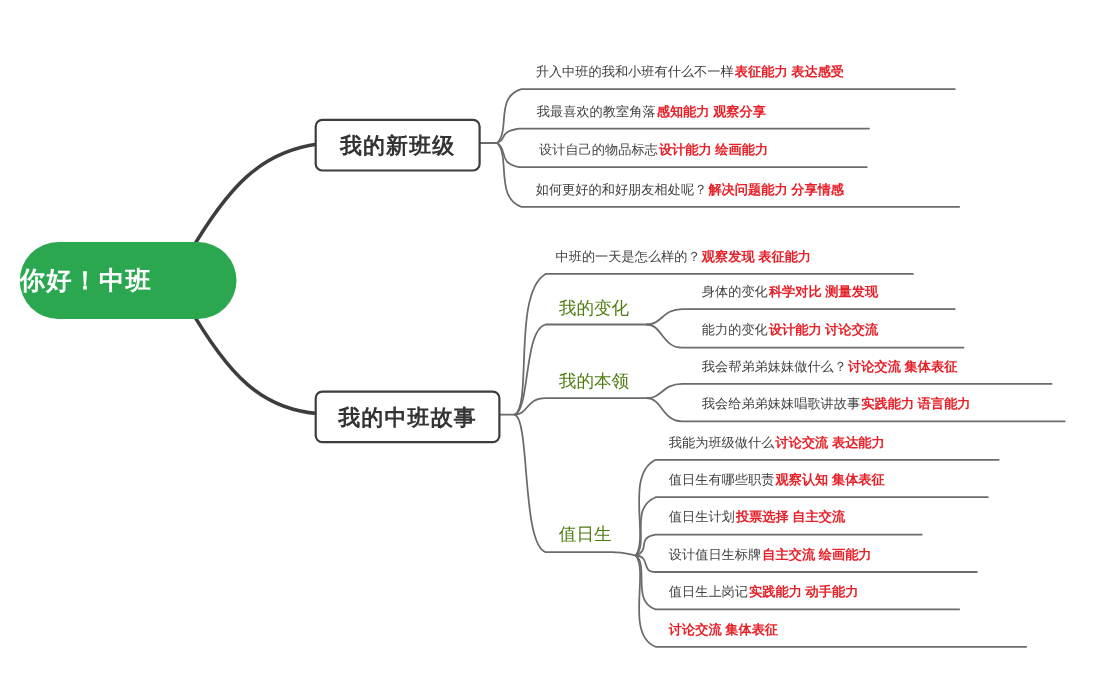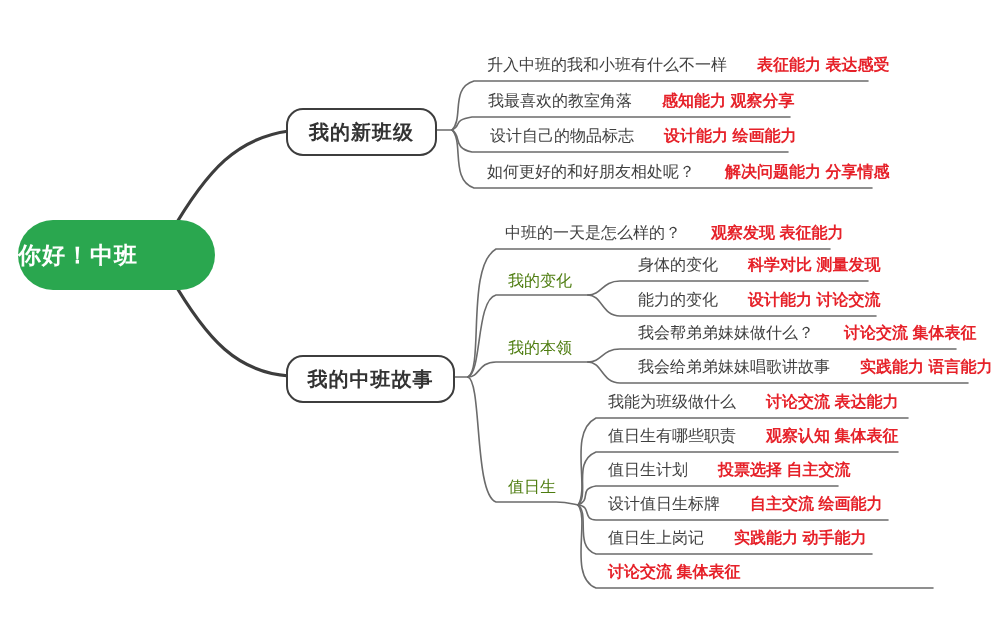--- a/index.html
+++ b/index.html
@@ -7,29 +7,29 @@
     position:relative;width:999px;height:618px;background:#ffffff;overflow:hidden;
     font-family:"Liberation Sans","DejaVu Sans",sans-serif;
   }
   .wires{position:absolute;left:0;top:0;}
   .root-node{
     position:absolute;left:18px;top:220px;width:197px;height:70px;
     background:#2aa74f;border-radius:35px;display:flex;align-items:center;justify-content:flex-start;
     color:#ffffff;font-size:23px;font-weight:bold;letter-spacing:1px;z-index:2;
   }
   .branch-box{
-    position:absolute;background:#ffffff;border:2.5px solid #3d3d3d;border-radius:17px;
+    position:absolute;background:#ffffff;border:2.5px solid #3d3d3d;border-radius:7px;
     display:flex;align-items:center;justify-content:center;
     color:#333333;font-size:20px;font-weight:bold;letter-spacing:1px;z-index:2;
   }
   .box-new{left:286px;top:108px;width:147px;height:44px;}
   .box-story{left:286px;top:355px;width:165px;height:44px;}
   .row{
-    position:absolute;display:flex;align-items:center;gap:30px;white-space:nowrap;
-    font-size:16px;line-height:22px;z-index:2;
+    position:absolute;display:flex;align-items:center;gap:1px;white-space:nowrap;
+    font-size:12px;line-height:22px;z-index:2;
   }
   .row .t{color:#3f3f3f;}
   .row .tag{color:#e62129;font-weight:700;}
   .sub-label{
     position:absolute;white-space:nowrap;font-size:16px;line-height:22px;color:#4d7c0f;z-index:2;
   }
 </style>
 </head>
 <body>
 

